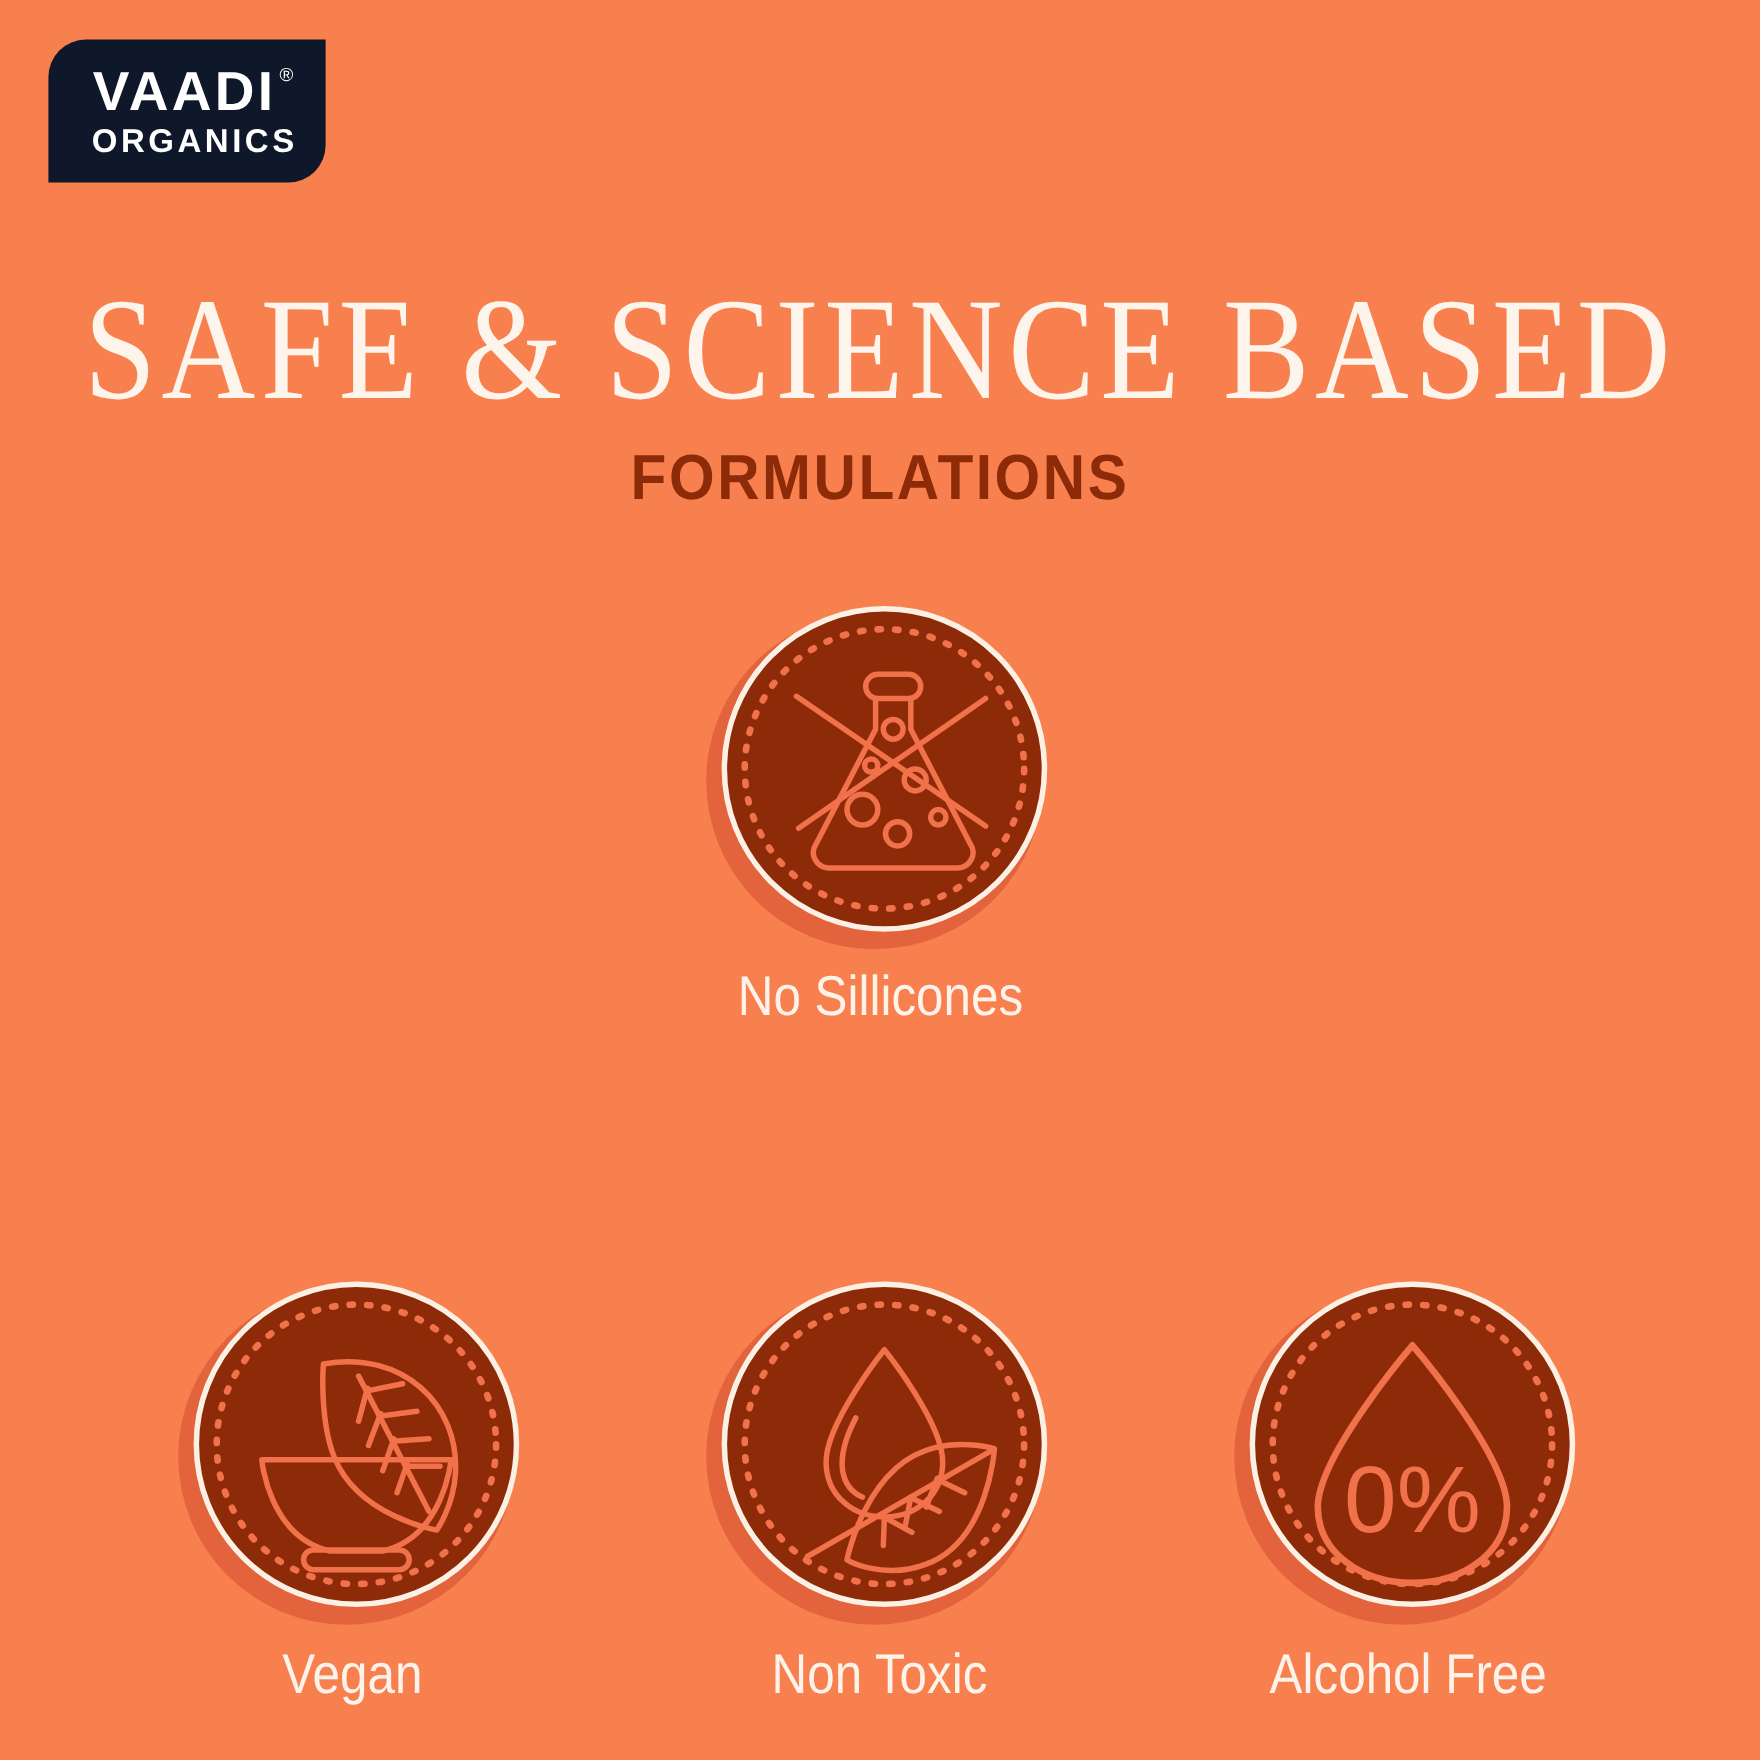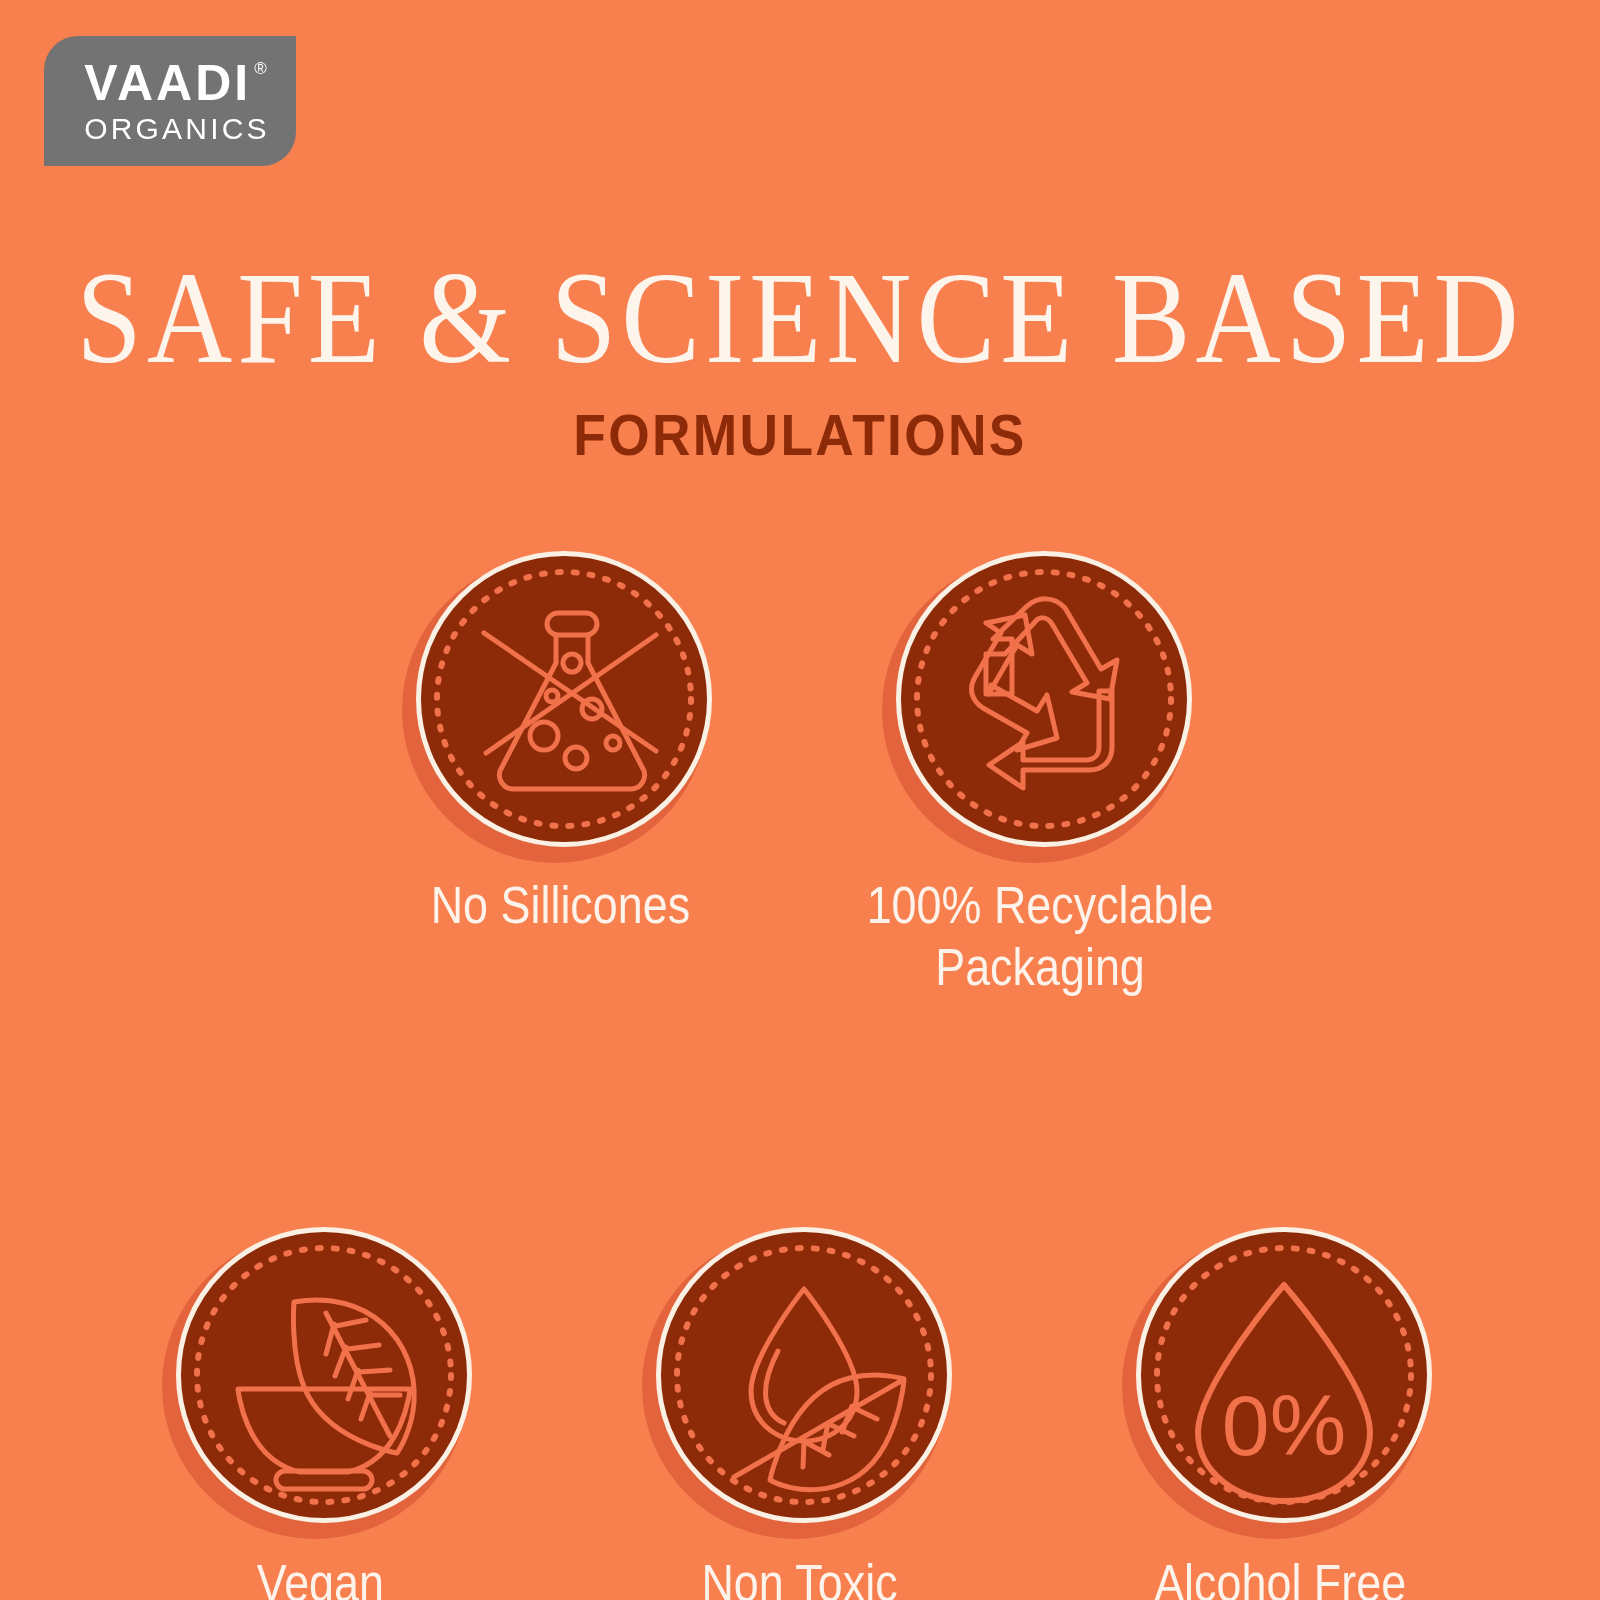--- a/index.html
+++ b/index.html
@@ -15,21 +15,21 @@
     position: relative;
   }
 
   
   .logo {
     position: absolute;
     left: 44px;
     top: 36px;
     width: 252px;
     height: 130px;
-    background: #737373;
+    background: #0f172a;
     border-radius: 34px 0 34px 0;
     display: flex;
     flex-direction: column;
     justify-content: center;
     align-items: center;
     box-sizing: border-box;
     padding-left: 14px;
   }
   .logo-top {
     position: relative;
@@ -44,21 +44,21 @@
   .logo-reg {
     font-size: 17px;
     line-height: 1;
     margin-left: 3px;
     margin-top: 2px;
     font-weight: 400;
   }
   .logo-bottom {
     color: #ffffff;
     font-size: 30px;
-    font-weight: 400;
+    font-weight: 700;
     letter-spacing: 3.2px;
     line-height: 1;
     margin-top: 6px;
   }
 
   
   .headline {
     position: absolute;
     top: 252px;
     left: 0;
@@ -191,41 +191,20 @@
             <circle cx="128" cy="185" r="14" stroke="#f0714a" stroke-width="5"></circle>
             <circle cx="197" cy="192" r="7" stroke="#f0714a" stroke-width="5"></circle>
             <circle cx="160" cy="207" r="11" stroke="#f0714a" stroke-width="5"></circle>
             <path d="M68 82 L240 200 M240 84 L70 202" stroke="#f0714a" stroke-width="5" stroke-linecap="round"></path>
           </svg>
         </div>
       </div>
       <div class="label">No Sillicones</div>
     </div>
 
-    <div class="cell">
-      <div class="badge">
-        <div class="badge-shadow"></div>
-        <div class="badge-ring"></div>
-        <div class="badge-art">
-          <svg viewBox="0 0 296 296" fill="none">
-            <circle cx="148" cy="148" r="127" fill="none" stroke="#f0714a" stroke-width="6" stroke-dasharray="3 13" stroke-linecap="round"></circle>
-            <g stroke="#f0714a" stroke-width="5" stroke-linejoin="round" stroke-linecap="round" fill="none">
-
-              <path d="M116 143 L116 88 L97 88 L130 56 C142 45 158 45 169 57 L205 118 L221 109 L214 148 L176 141 L191 132 L156 73 C151 65 143 65 138 72 L109 103 L90 103 L90 143 Z"></path>
-
-              <path d="M95 134 L141 160 L151 144 L161 187 L121 199 L131 182 L87 157 C76 150 72 138 79 126 L105 82 L90 72 L129 64 L136 103 L121 94 L96 137 C92 143 92 148 95 134 Z"></path>
-
-              <path d="M216 140 L216 196 C216 210 207 219 193 219 L127 219 L127 237 L93 214 L127 191 L127 209 L190 209 C198 209 203 204 203 196 L203 140 Z"></path>
-            </g>
-          </svg>
-        </div>
-      </div>
-      <div class="label">100% Recyclable
-Packaging</div>
-    </div>
 
   </div>
 
   <div class="row row-2">
 
     <div class="cell">
       <div class="badge">
         <div class="badge-shadow"></div>
         <div class="badge-ring"></div>
         <div class="badge-art">

